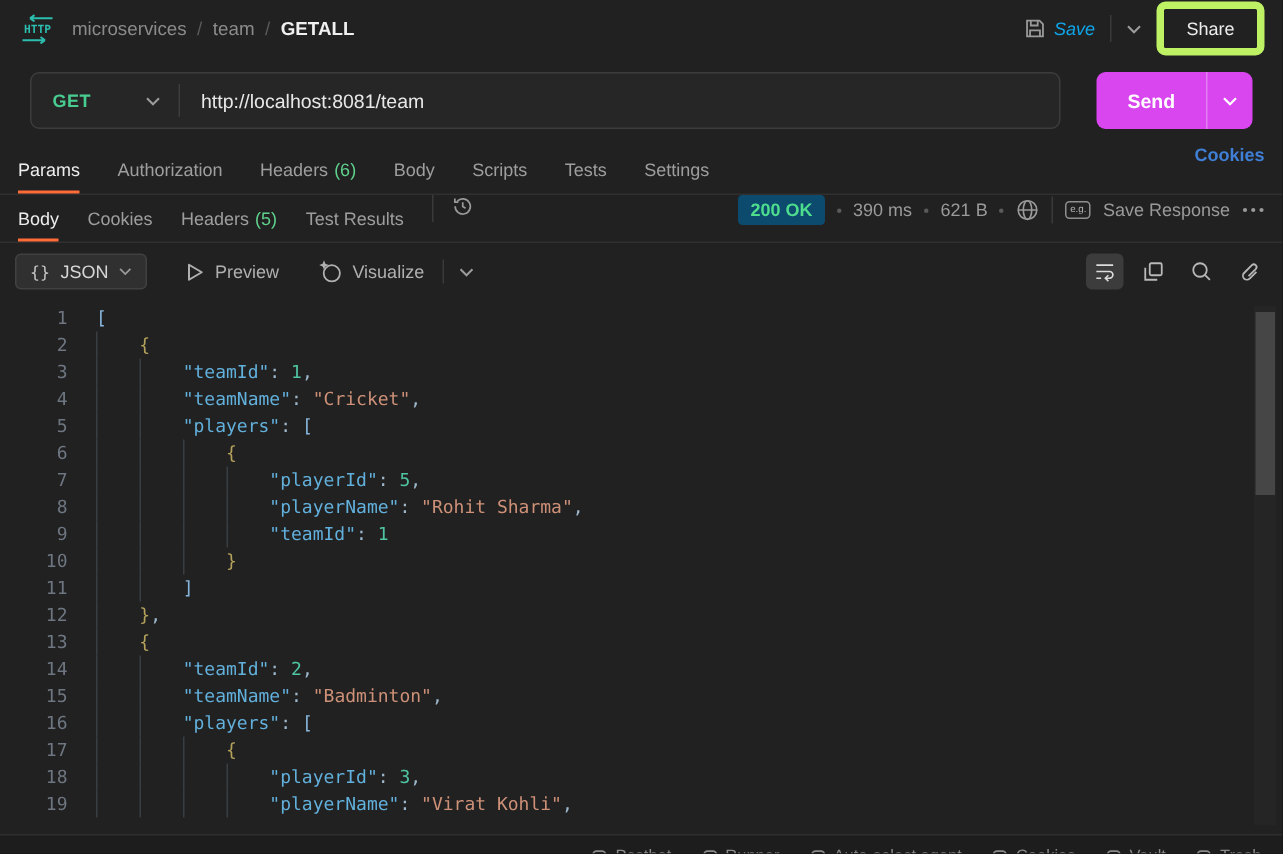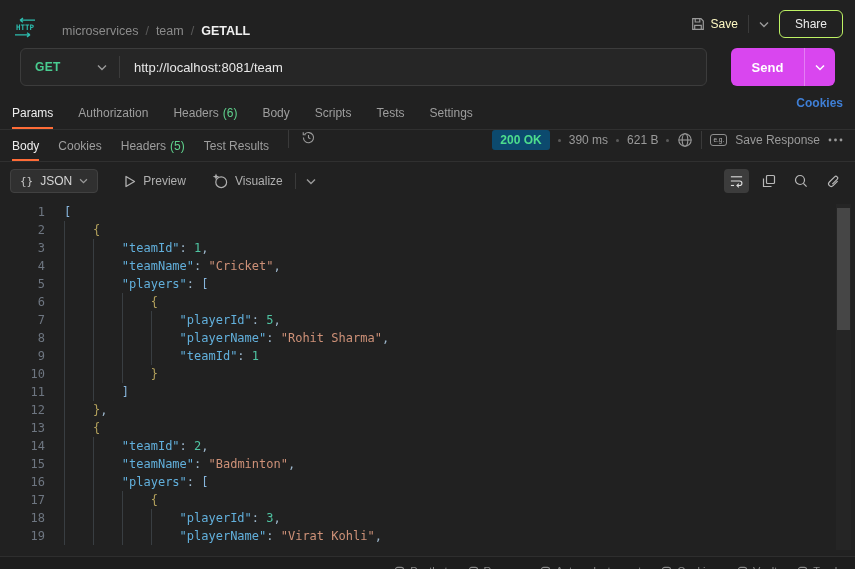--- a/index.html
+++ b/index.html
@@ -3,30 +3,30 @@
 <meta charset="utf-8">
 <style>
   * { margin:0; padding:0; box-sizing:border-box; }
   html,body { background:#141414; }
   .app {
     position:relative; width:855px; height:569px; overflow:hidden;
     background:#212121; color:#d6d6d6;
     font-family:"Liberation Sans", sans-serif; font-size:12px;
   }
   
-  .hdr { height:38px; display:flex; align-items:flex-end; padding:0 12px; gap:24px; }
+  .hdr { height:38px; display:flex; align-items:center; padding:0 12px; gap:10px; }
   .http-logo { flex:none; display:flex; align-items:center; }
   .crumbs { display:flex; align-items:center; gap:7px; color:#8b8b8b; font-size:12.5px; }
   .crumb-sep { color:#5a5a5a; }
   .crumb-last { color:#f0f0f0; font-weight:700; }
   .hdr-right { margin-left:auto; display:flex; align-items:center; gap:10px; }
-  .save-btn { display:flex; align-items:center; gap:6px; color:#fef9c3; cursor:default; }
+  .save-btn { display:flex; align-items:center; gap:6px; color:#0ea5e9; cursor:default;font-style:italic; }
   .vdiv { width:1px; height:18px; background:#3a3a3a; }
   .chev { color:#9a9a9a; display:flex; align-items:center; }
-  .share-btn { border:1px solid #bef264; border-radius:6px; padding:6px 15px; color:#ececec; background:transparent; font-size:12px; }
+  .share-btn { border:5px solid #bef264; border-radius:6px; padding:6px 15px; color:#ececec; background:transparent; font-size:12px; }
   
   .url-row { height:58px; display:flex; align-items:center; padding:0 20px; gap:24px; }
   .url-box { flex:1; height:38px; background:#262626; border:1px solid #3c3c3c; border-radius:6px; display:flex; align-items:center; }
   .method { color:#49cc90; font-weight:700; padding:0 14px 0 14px; letter-spacing:.3px; width:76px; }
   .method-chev { color:#9a9a9a; margin-right:12px; display:flex; }
   .url-div { width:1px; height:22px; background:#3c3c3c; }
   .url-text { padding-left:14px; color:#e8e8e8; font-size:13px; }
   .send-btn { width:104px; height:38px; background:#d946ef; border-radius:6px; display:flex; overflow:hidden; flex:none; }
   .send-main { flex:1; display:flex; align-items:center; justify-content:center; color:#fff; font-weight:700; font-size:13px; }
   .send-sep { width:1px; background:rgba(255,255,255,.3); margin:0; }

